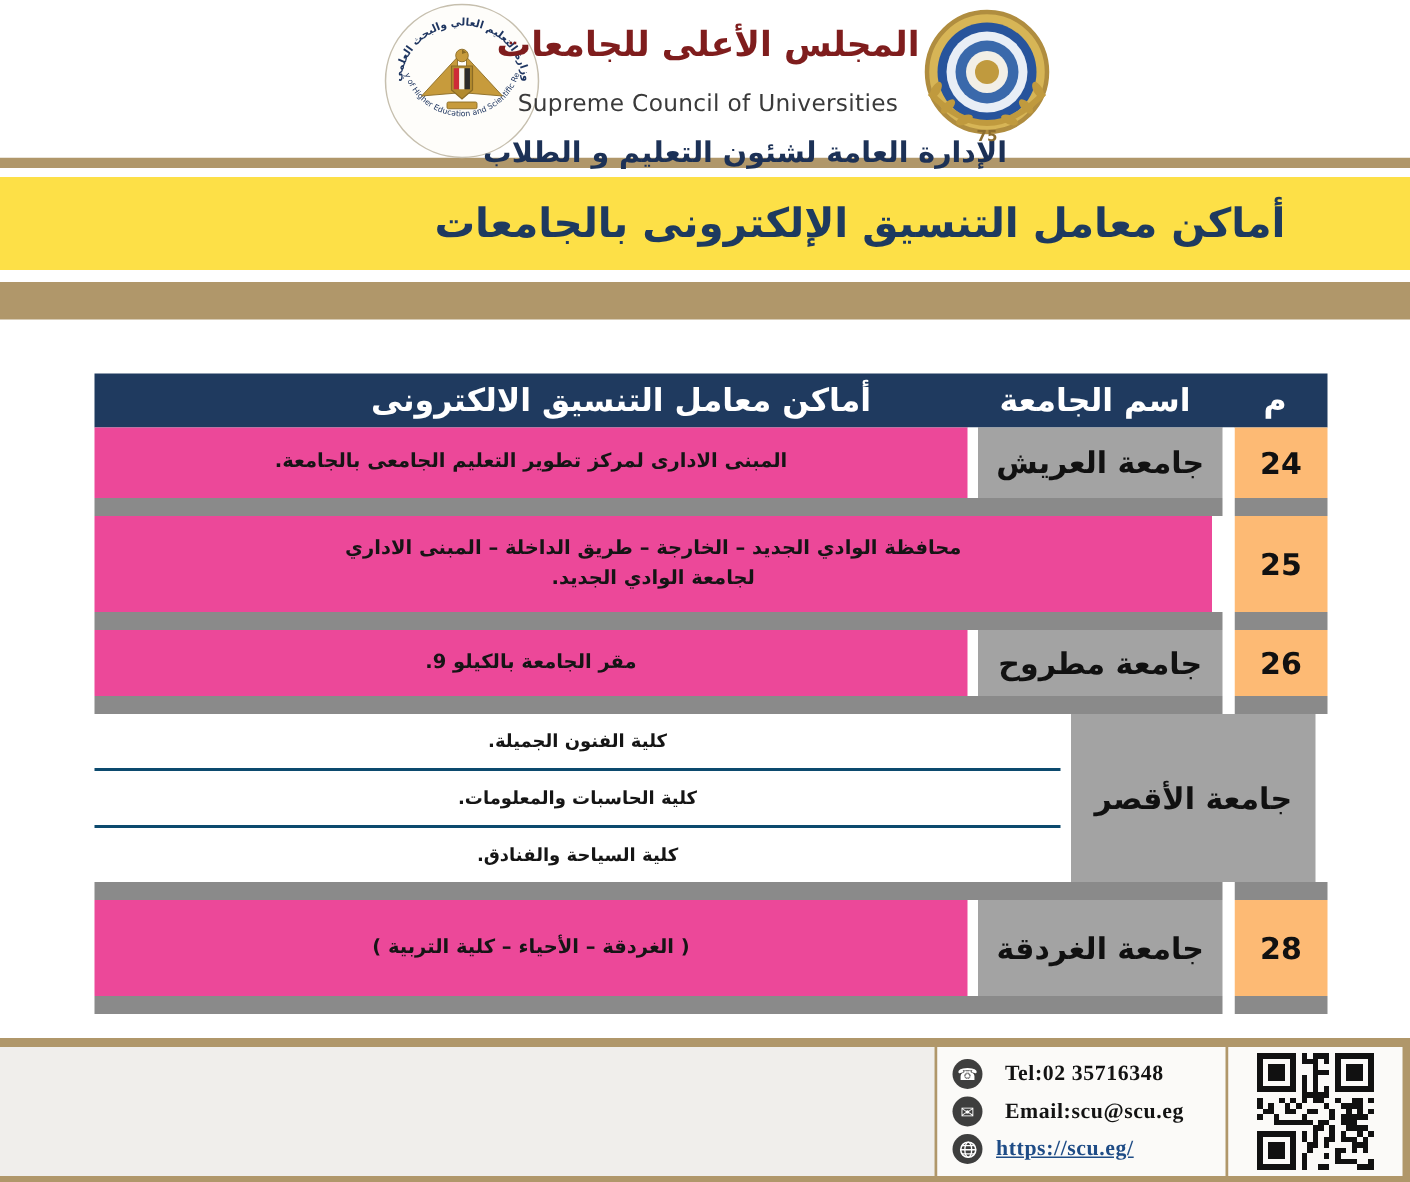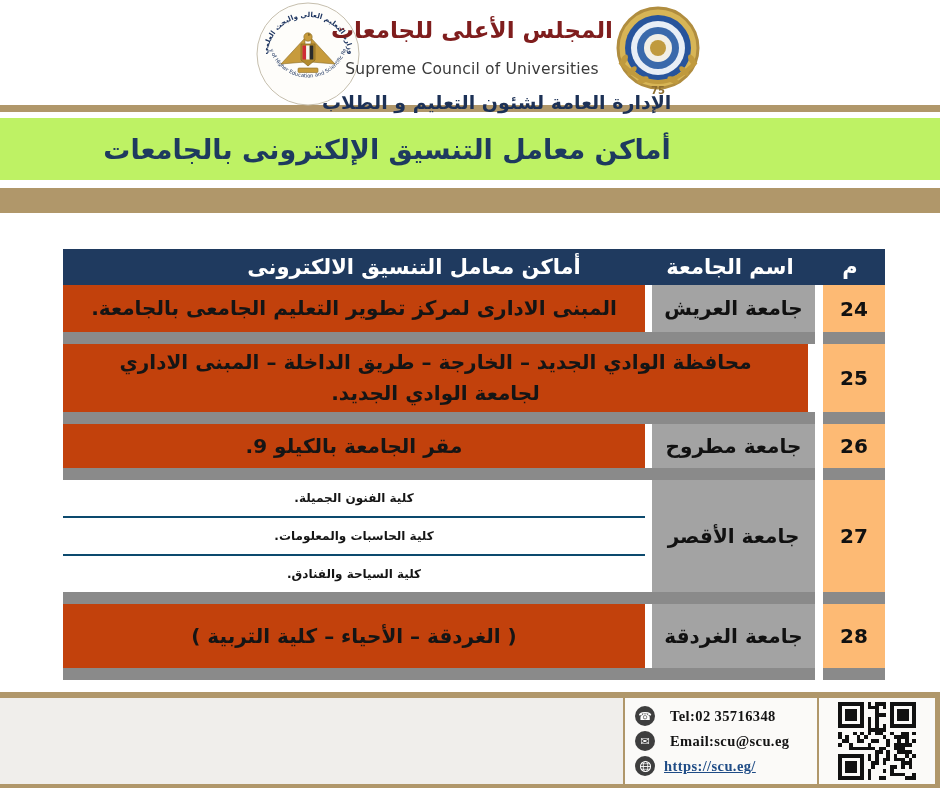--- a/index.html
+++ b/index.html
@@ -12,40 +12,40 @@
   .seal { position:absolute; left:256px; top:2px; width:104px; height:104px; }
   .hdr-text { position:absolute; left:322px; top:16px; width:300px; text-align:center; }
   .org-ar { font-size:23px; font-weight:bold; color:#7f1d1d; line-height:1.25; }
   .org-en { font-size:15.5px; font-weight:500; color:#3a3a3a; margin-top:15px; letter-spacing:.2px; }
   .dept-ar { font-size:19px; font-weight:bold; color:#1c3156; margin-top:13px; white-space:nowrap; }
   .logo75 { position:absolute; left:610px; top:4px; width:96px; height:96px; }
 
   
   .bar { width:100%; background:#b0976a; }
   .bar-thin  { height:7px; margin-bottom:6px; }
-  .banner { height:62px; background:#bef264; display:flex; align-items:center; justify-content:center; }
+  .banner { height:62px; background:#fde047; display:flex; align-items:center; justify-content:flex-start; }
   .banner h1 { font-size:27px; font-weight:bold; color:#1e3a5f; transform:translateX(-83px); }
   .bar-thick { height:25px; margin-top:8px; }
 
   
   .tbl { width:822px; margin:36px 55px 0 63px; direction:rtl; }
   .thead { display:flex; height:36px; background:#1f3a5f; color:#fff; align-items:center; }
   .th { font-weight:bold; font-size:21px; text-align:center; }
   .th-num { width:70px; }
   .th-uni { width:170px; }
   .th-loc { flex:1; transform:translateX(60px); } 
 
   .trow { display:flex; align-items:stretch; }
   .cell { display:flex; align-items:center; justify-content:center; text-align:center; }
   .num  { width:62px; background:#fdba74; font-size:20px; font-weight:bold; color:#111; }
   .gapA { width:8px; background:#fff; }
   .uni  { width:163px; background:#a3a3a3; font-size:20px; font-weight:bold; color:#111;
           line-height:1.35; padding:2px 6px; }
   .gapB { width:7px; background:#fff; }
-  .loc  { flex:1; background:#c2410c; font-size:20px; font-weight:600; color:#151515;
+  .loc  { flex:1; background:#ec4899; font-size:13px; font-weight:600; color:#151515;
           flex-direction:column; line-height:1.55; padding:3px 8px; }
   .loc .line { width:100%; text-align:center; }
   .loc-split { flex:1; background:#fff; display:flex; flex-direction:column; padding:0; }
   .subloc { flex:1; display:flex; align-items:center; justify-content:center;
             font-size:12px; font-weight:600; color:#151515; }
   .subloc + .subloc { border-top:2px solid #0c4a6e; }
 
   .h46 { min-height:47px; } .h64 { min-height:64px; } .h44 { min-height:44px; }
   .h112 { min-height:112px; }
 
@@ -194,21 +194,20 @@
         <div class="line">مقر الجامعة بالكيلو 9.</div>
       </div>
     </div>
     <div class="sep">
         <div class="s-num"></div>
         <div class="s-gap"></div>
         <div class="s-rest"></div>
       </div>
 
     <div class="trow h112">
-      <div class="cell num">27</div>
       <div class="gapA"></div>
       <div class="cell uni">جامعة الأقصر</div>
       <div class="gapB"></div>
       <div class="loc-split">
         <div class="subloc">كلية الفنون الجميلة.</div>
         <div class="subloc">كلية الحاسبات والمعلومات.</div>
         <div class="subloc">كلية السياحة والفنادق.</div>
       </div>
     </div>
     <div class="sep">

